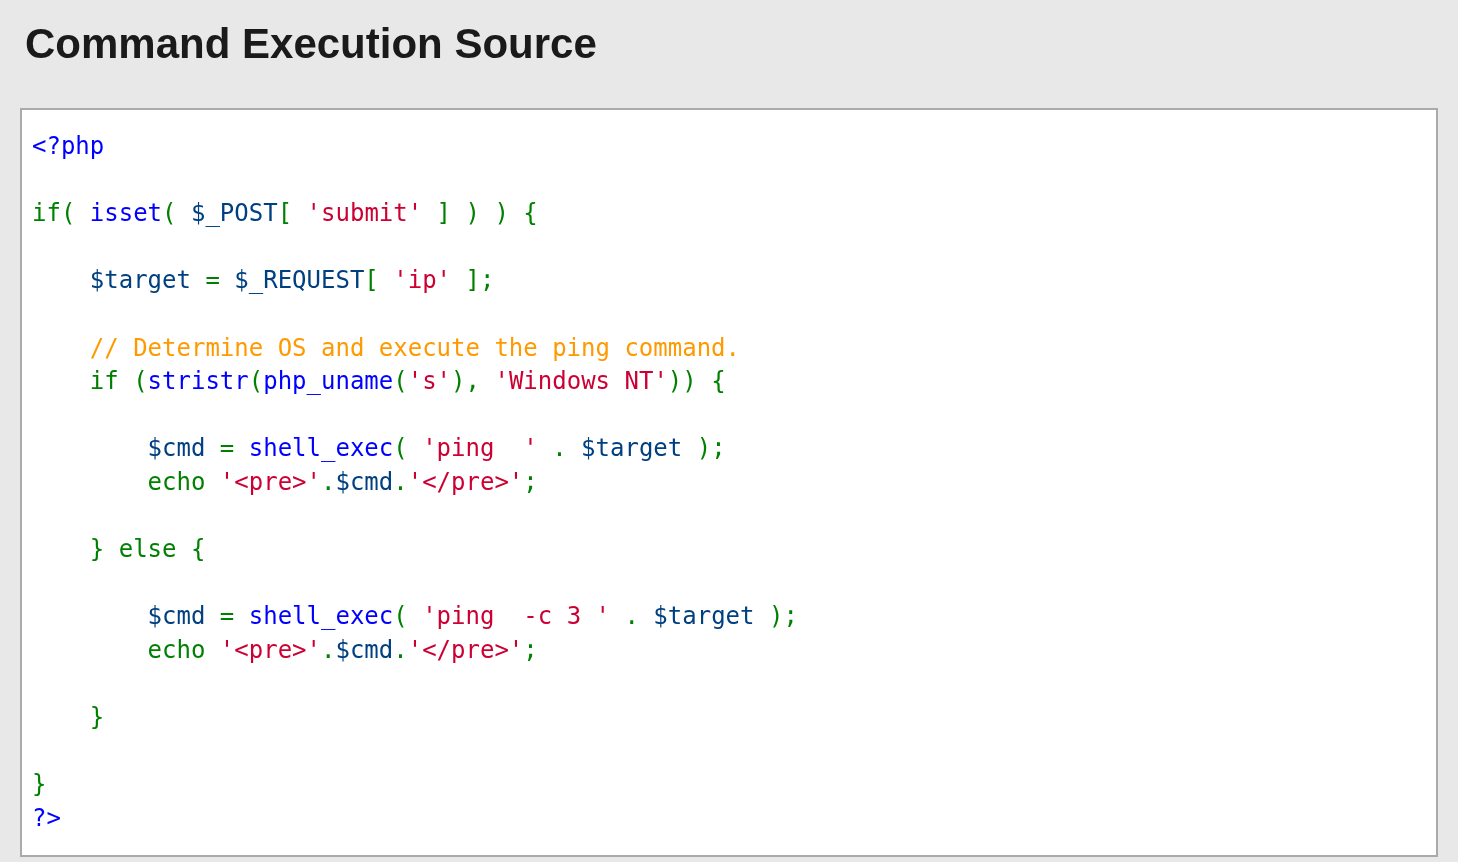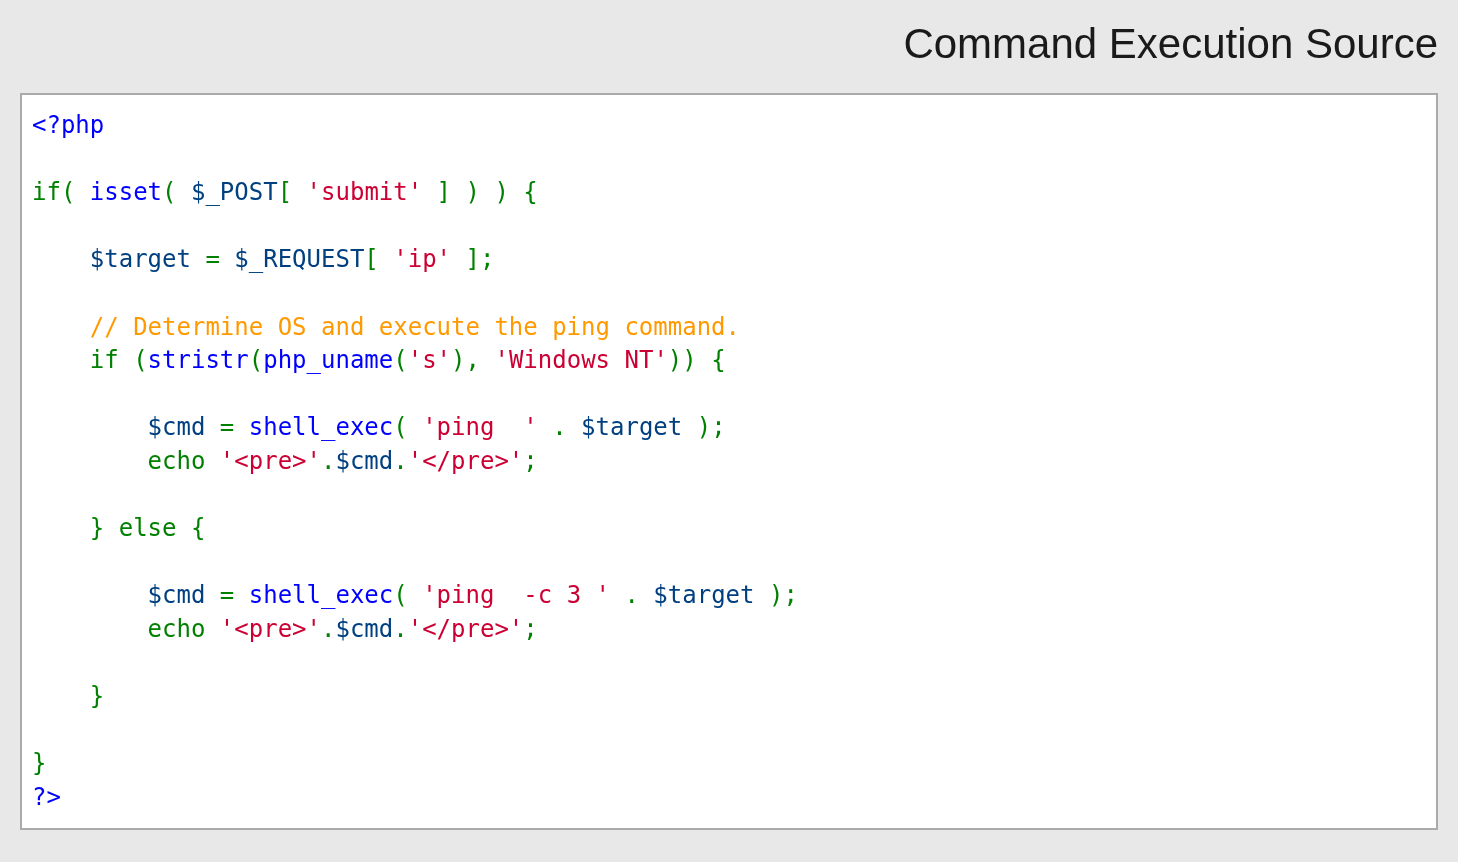--- a/index.html
+++ b/index.html
@@ -9,30 +9,29 @@
     }
     body {
       background: #e8e8e8;
       font-family: Arial, Helvetica, sans-serif;
       padding: 20px;
       width: 1458px;
       min-height: 862px;
     }
     h1 {
       font-size: 42px;
-      font-weight: normal;
+      font-weight: bold;
       color: #1a1a1a;
-      margin-bottom: 25px;
+      margin-bottom: 40px;
       margin-left: 5px;
-      text-align: right;
     }
     .code-box {
       background: #ffffff;
       border: 2px solid #aaa;
-      padding: 14px 10px;
+      padding: 20px 10px;
       font-family: "DejaVu Sans Mono", Consolas, "Courier New", monospace;
       font-size: 24px;
       line-height: 1.4;
       white-space: pre;
       overflow-x: auto;
     }
     .t-phptag { color: #0000ff; }
     .t-keyword { color: #008000; }
     .t-paren { color: #008000; }
     .t-punct { color: #008000; }

